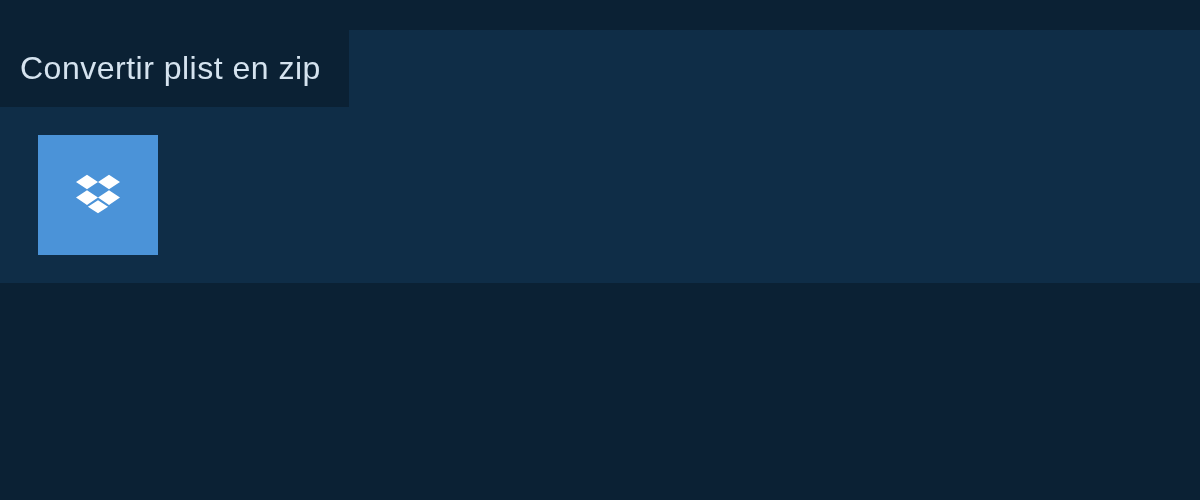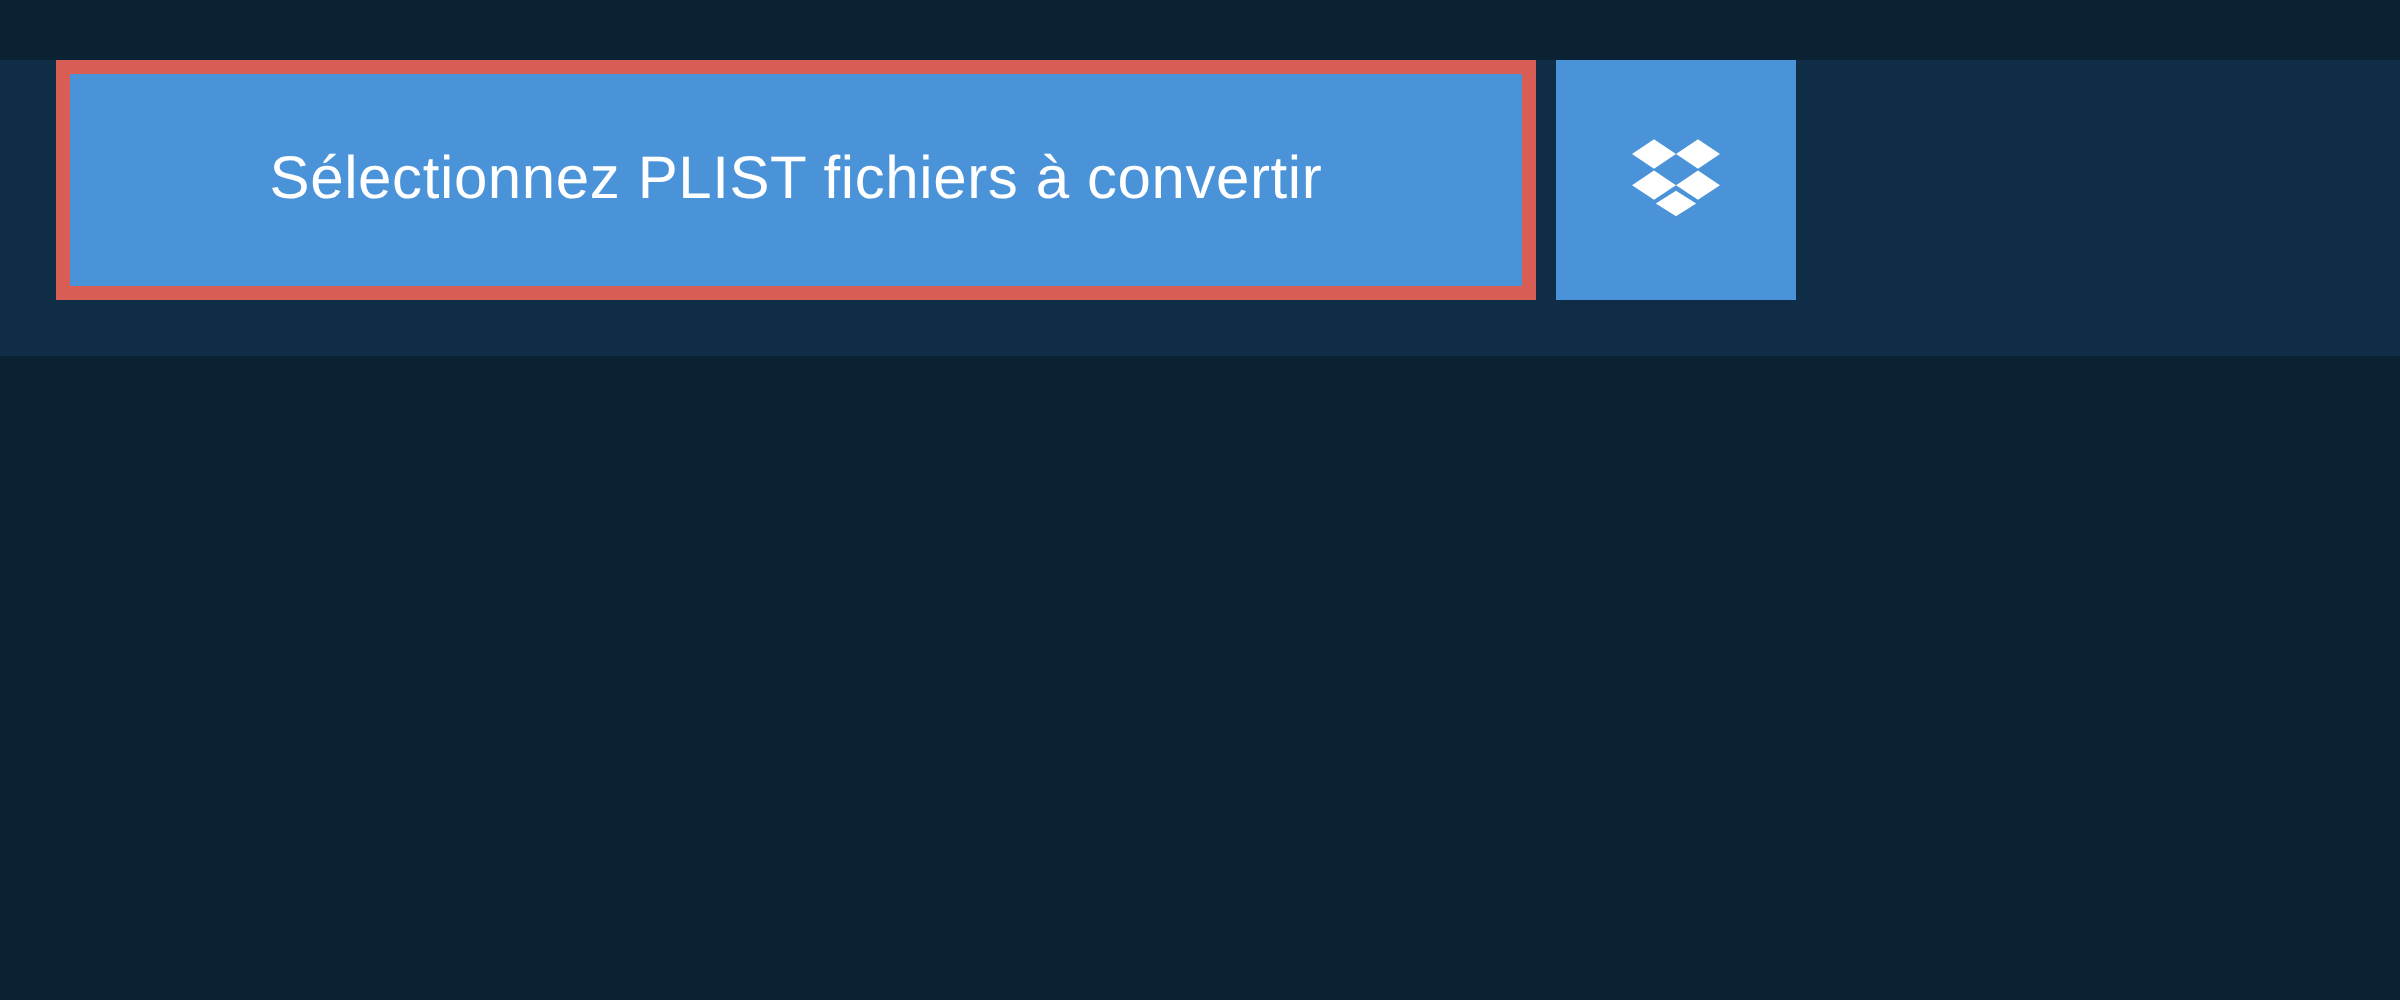--- a/index.html
+++ b/index.html
@@ -60,24 +60,24 @@
     .dropbox-button svg {
       width: 44px;
       height: 44px;
       fill: #ffffff;
     }
   </style>
 </head>
 <body>
 
 <div class="panel">
+  <div class="tab">
+    <span>Convertir plist en zip</span>
+  </div>
   <div class="action-row">
-    <div class="select-button">
-      <span>Sélectionnez PLIST fichiers à convertir</span>
-    </div>
     <div class="dropbox-button">
       <span>
         <svg viewBox="0 0 24 24">
           <path d="M6 2 L12 6 L6 10 L0 6 Z M18 2 L24 6 L18 10 L12 6 Z M6 10.5 L12 14.5 L6 18.5 L0 14.5 Z M18 10.5 L24 14.5 L18 18.5 L12 14.5 Z M6.5 19.5 L12 16 L17.5 19.5 L12 23 Z"></path>
         </svg>
       </span>
     </div>
   </div>
 </div>
 

